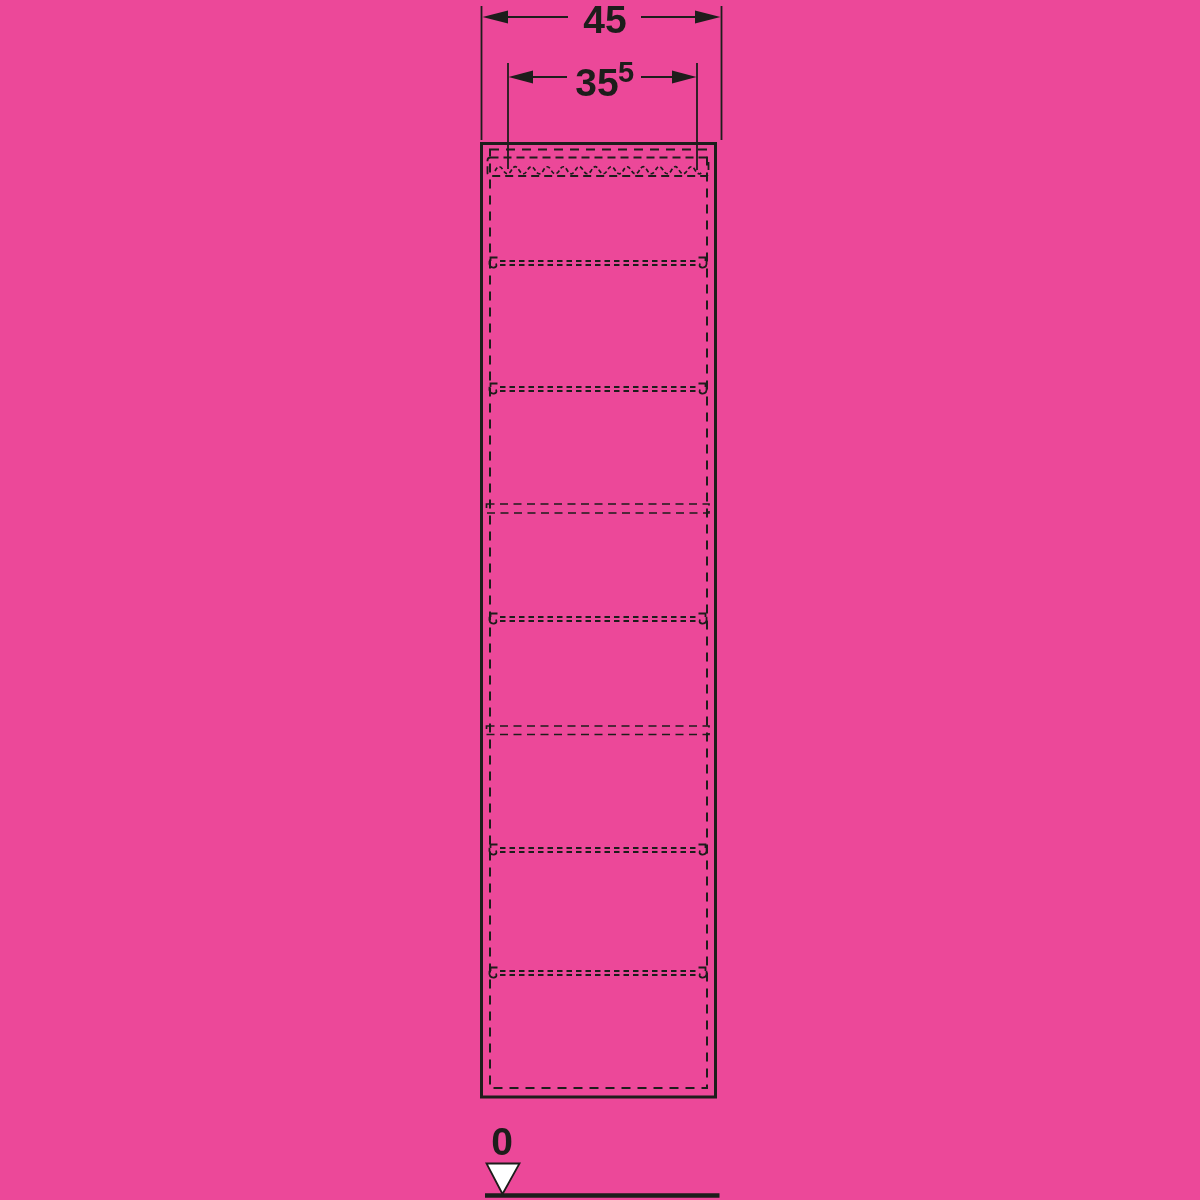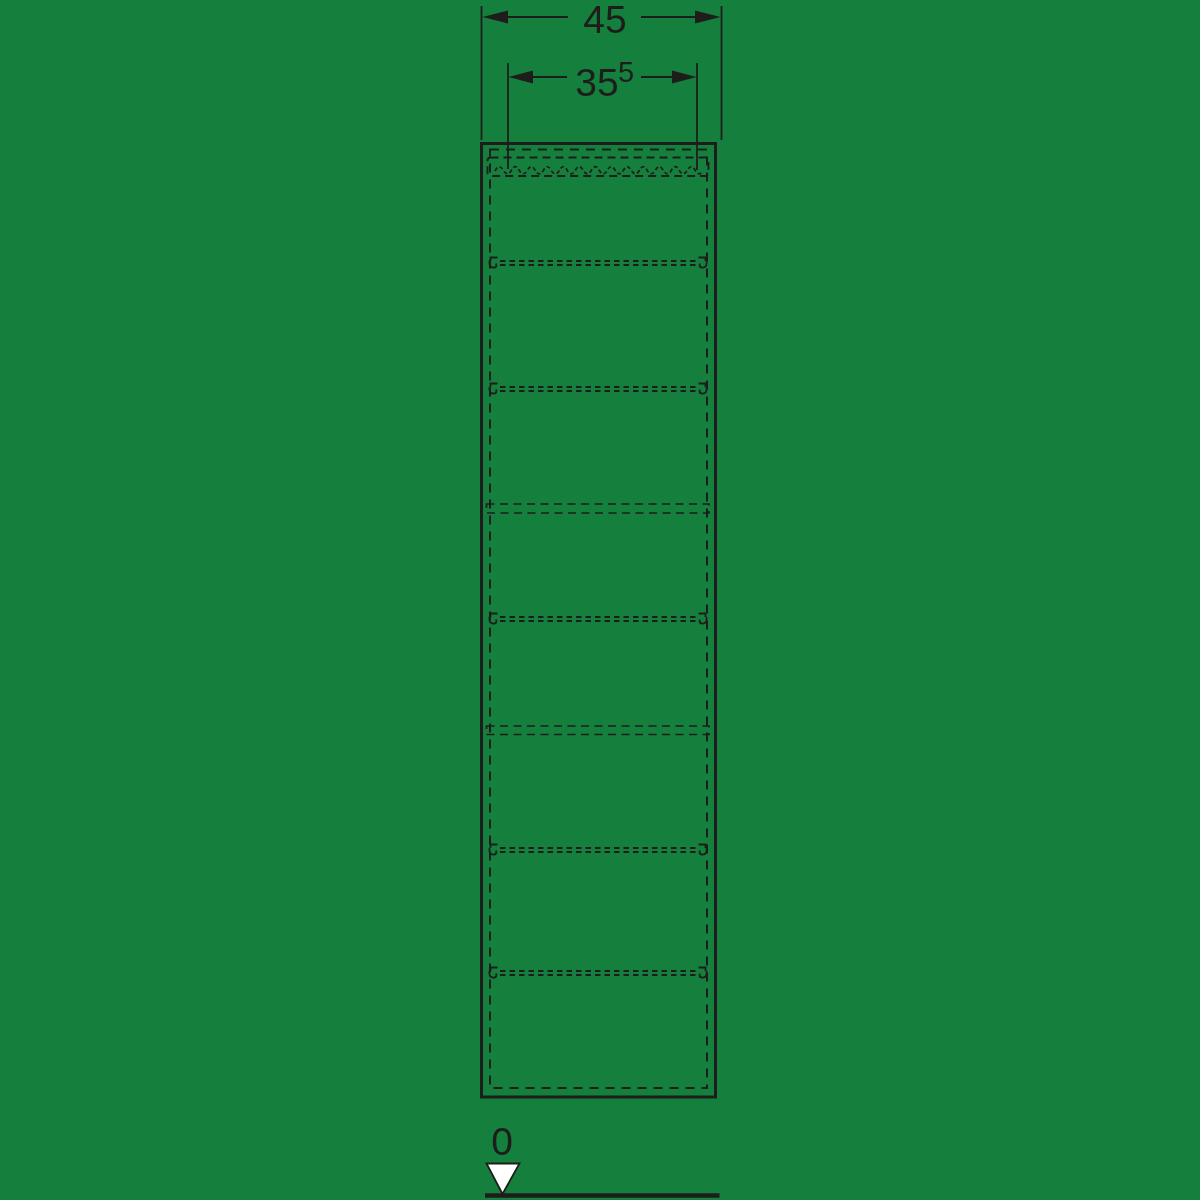--- a/index.html
+++ b/index.html
@@ -4,23 +4,24 @@
 <style>
   html, body {
     margin: 0;
     padding: 0;
     background: #ffffff;
   }
   .stage {
     position: relative;
     width: 1200px;
     height: 1200px;
-    background: #15803d;
+    background: #ec4899;
     overflow: hidden;
     font-family: "Liberation Sans", sans-serif;
+    font-weight: bold;
   }
   .stage svg {
     position: absolute;
     left: 0;
     top: 0;
     width: 1200px;
     height: 1200px;
   }
   text {
     font-family: "Liberation Sans", sans-serif;

